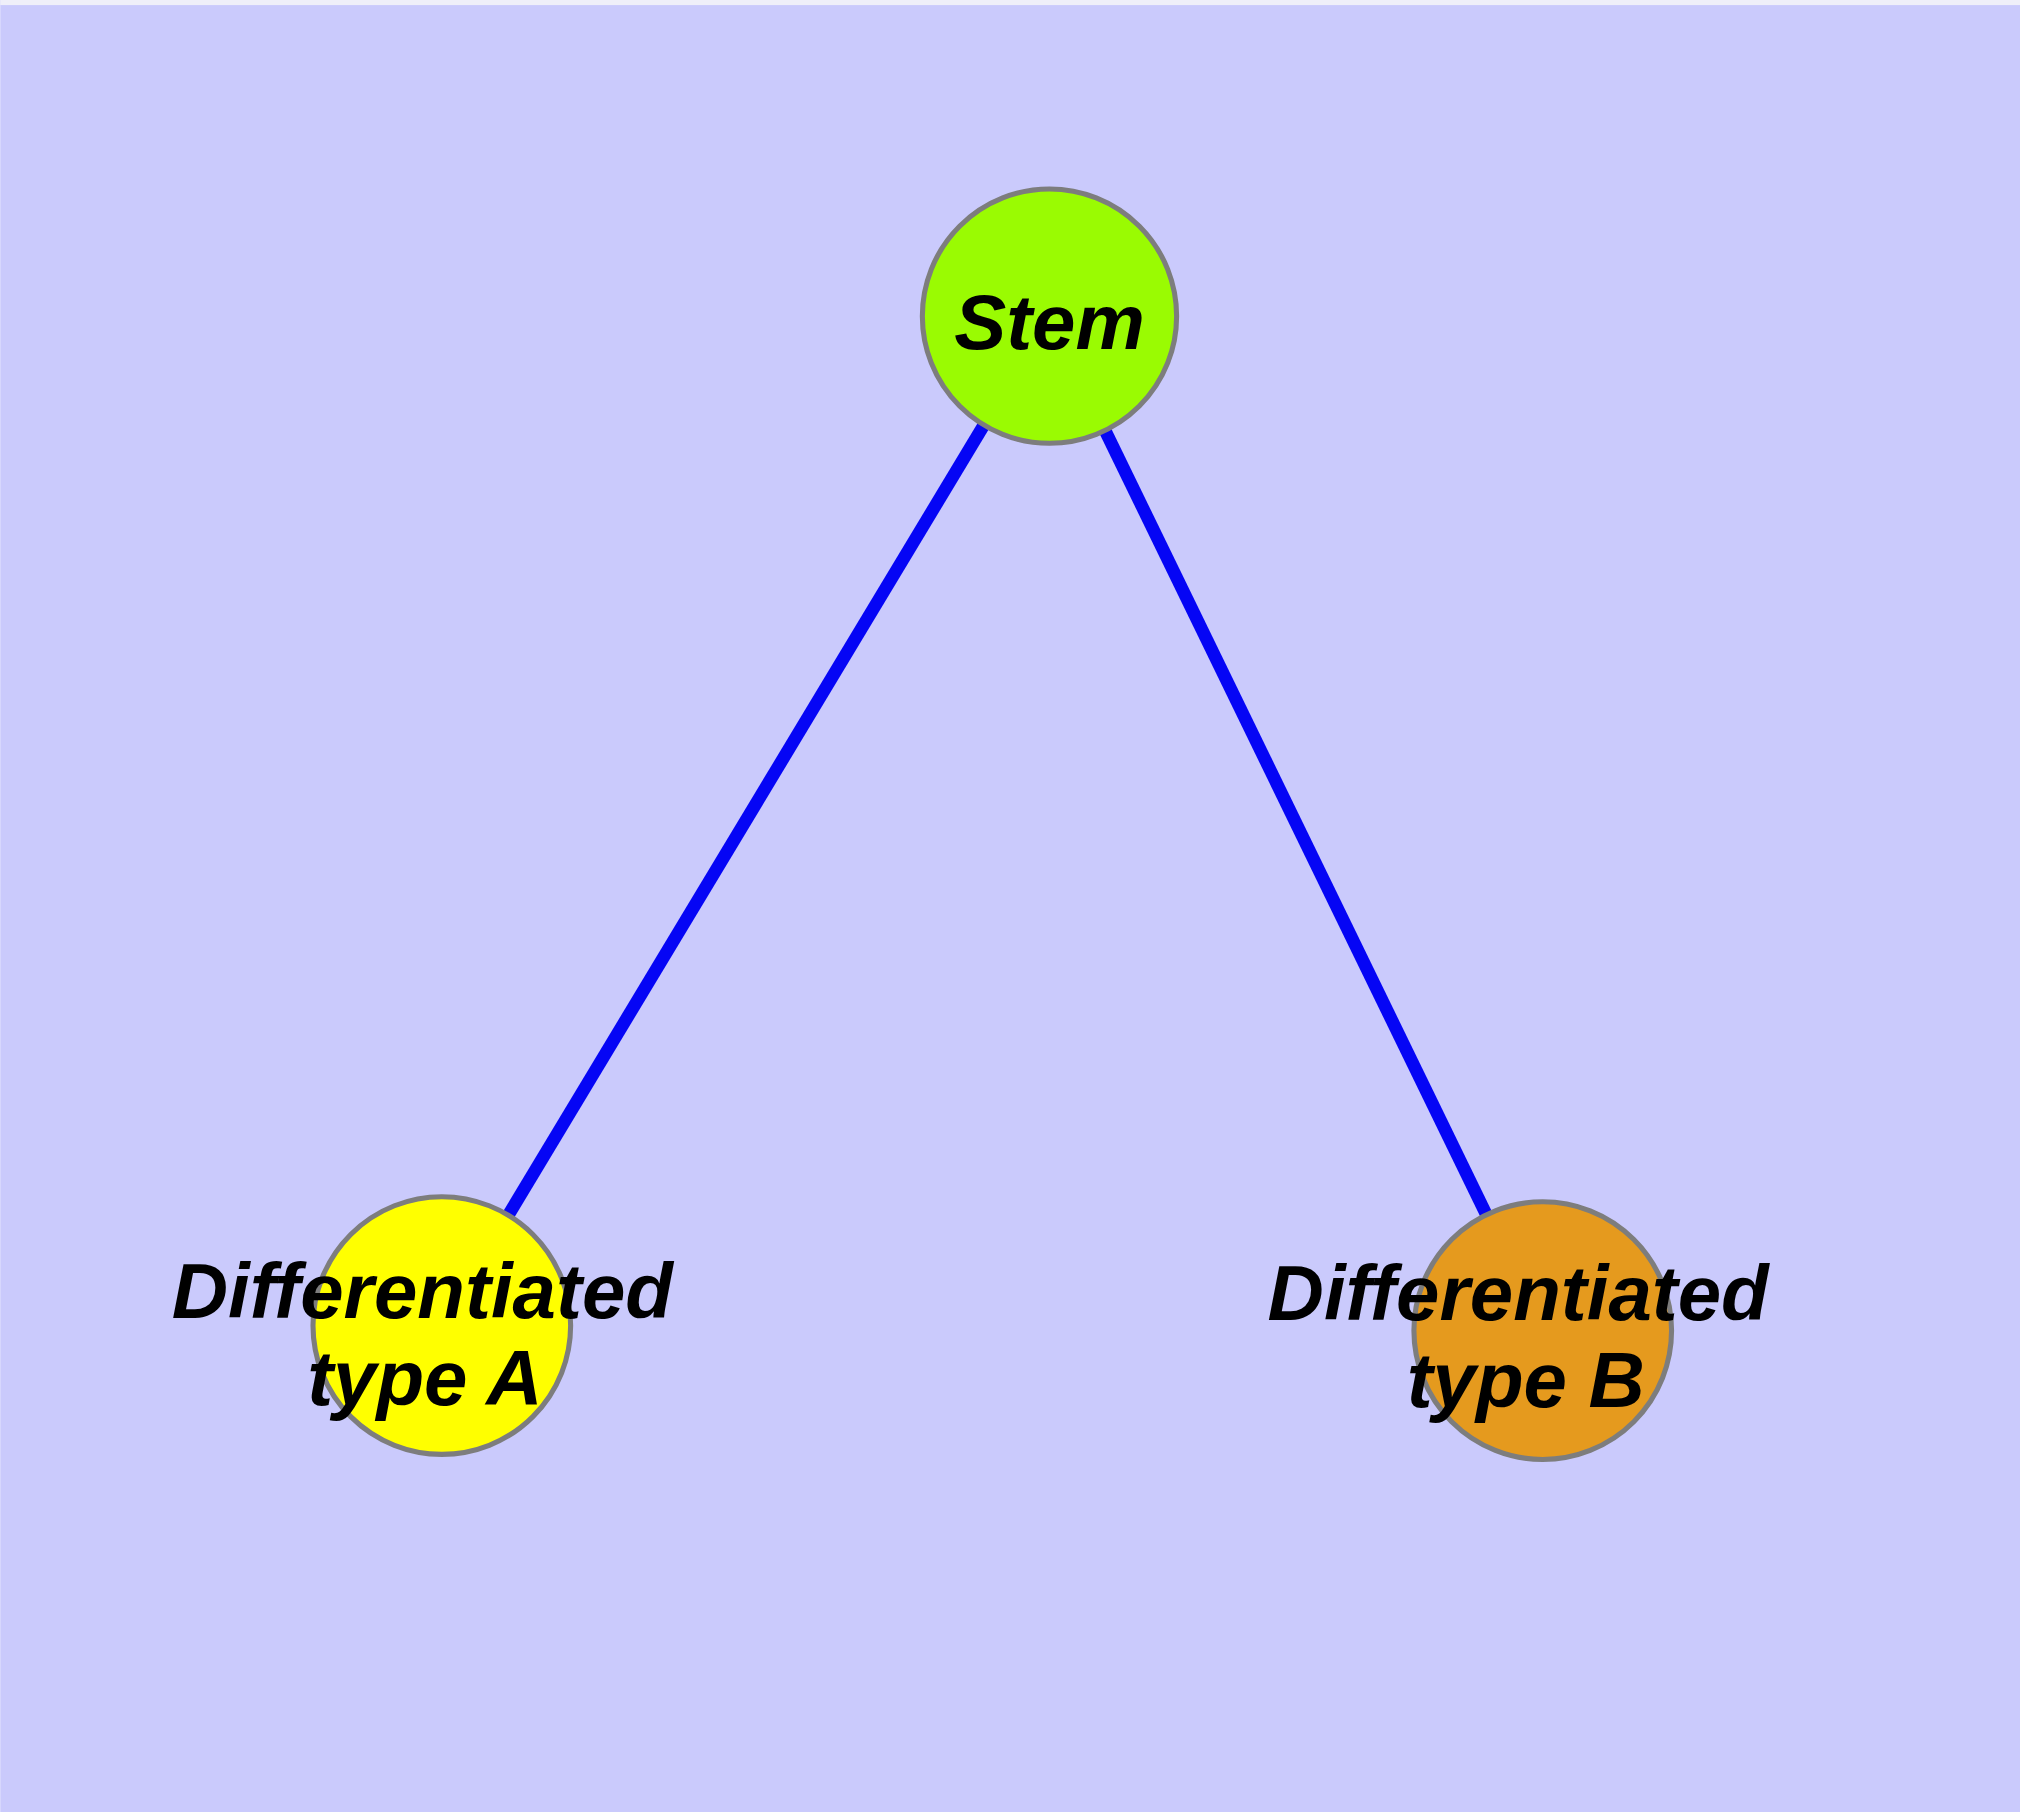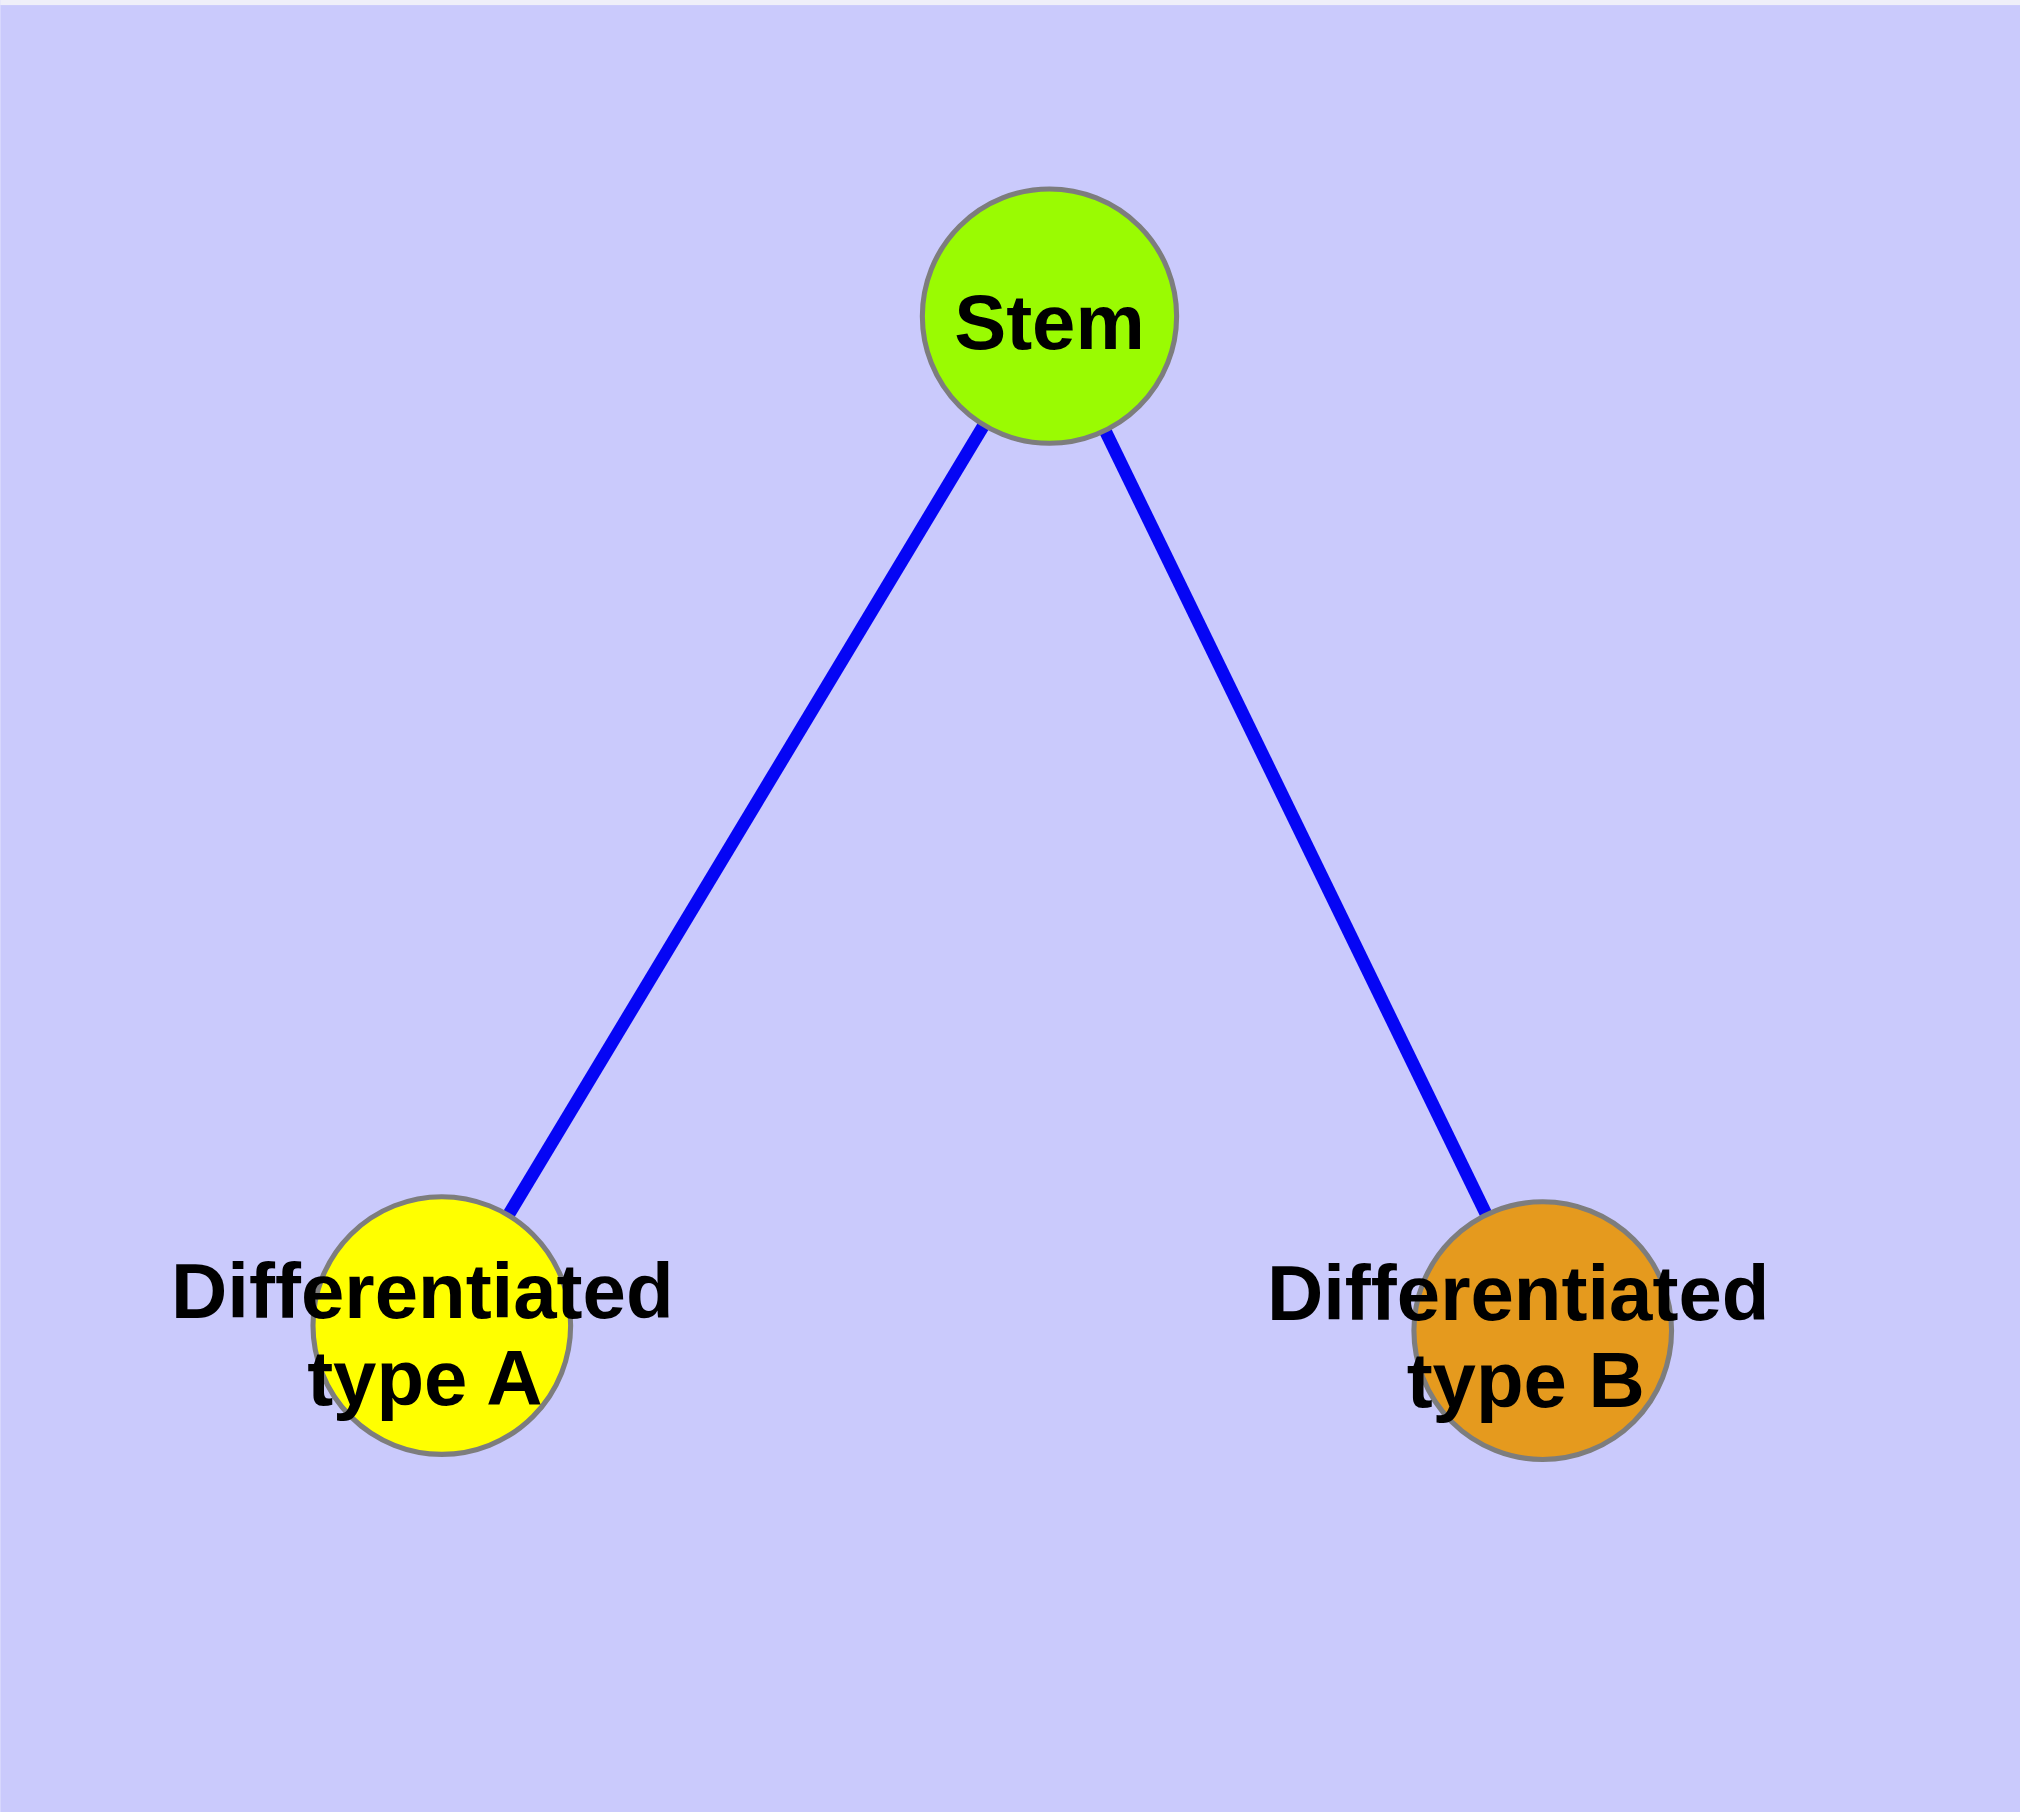--- a/index.html
+++ b/index.html
@@ -7,20 +7,21 @@
     padding: 0;
     width: 2021px;
     height: 1812px;
     overflow: hidden;
     font-family: "Liberation Sans", sans-serif;
   }
   .canvas-wrap {
     position: relative;
     width: 2021px;
     height: 1812px;
+    font-style: italic;
   }
   svg.graph {
     position: absolute;
     top: 0;
     left: 0;
     display: block;
   }
   .node-label {
     font-family: "Liberation Sans", "DejaVu Sans", sans-serif;
     font-weight: bold;

